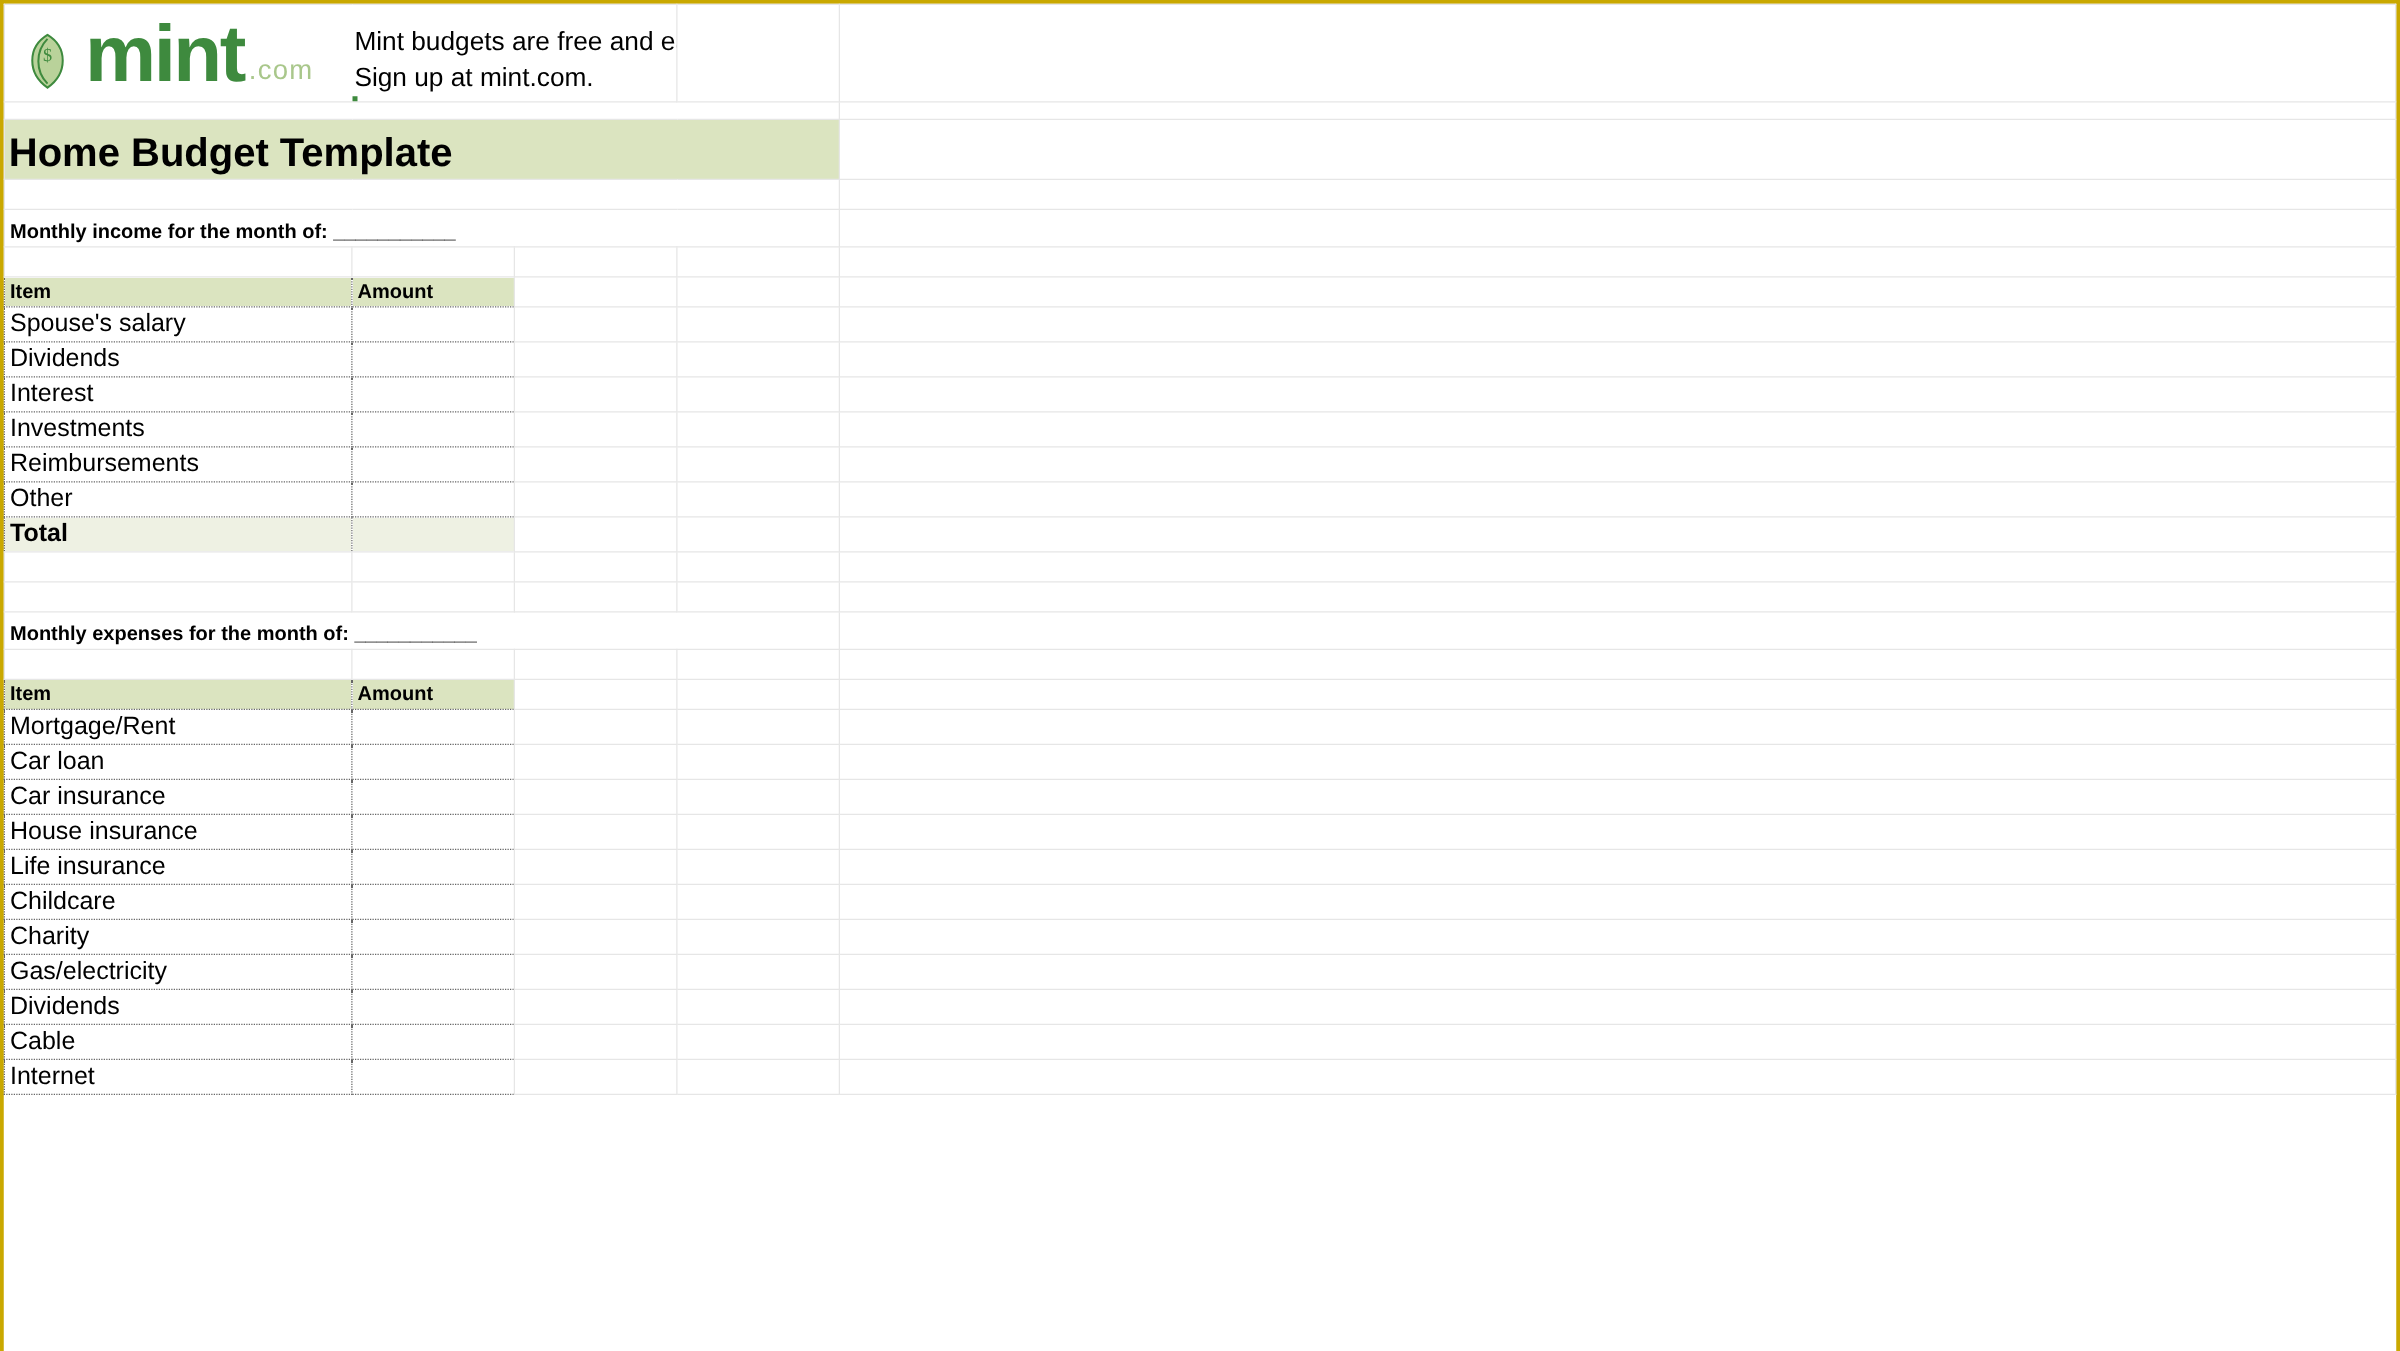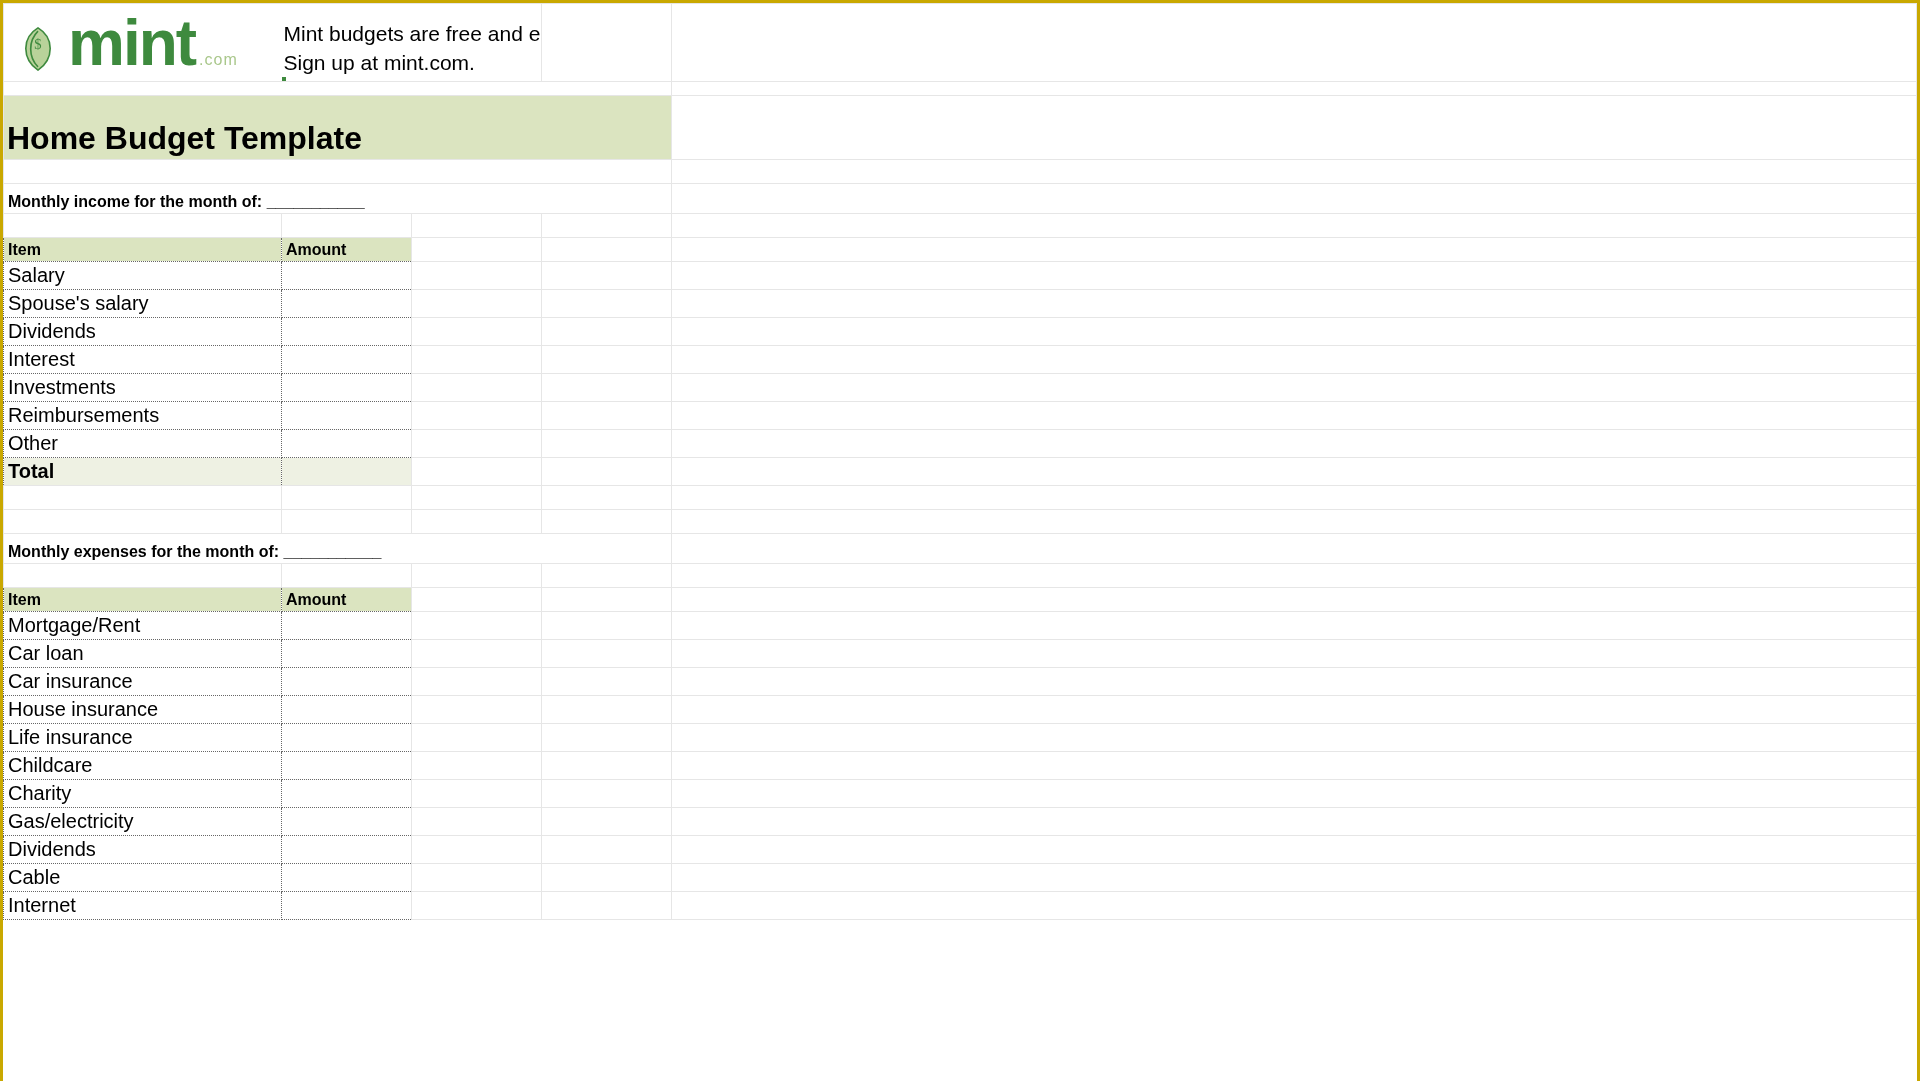--- a/index.html
+++ b/index.html
@@ -44,29 +44,29 @@
   .promo-cell { font-size: 21px; line-height:1.35; padding:6px 4px 4px 2px !important; border-left:none;}
   .logo-cell, .promo-cell { border-bottom:1px solid #3e8a3e; }
   .promo-cell { position:relative; }
   .sel-handle {
     position:absolute; left:-4px; bottom:-4px; width:8px; height:8px;
     background:#3e8a3e;
   }
   .logo-wrap { display:flex; align-items:flex-end; gap:4px; height:100%; padding-bottom:6px;}
   .leaf-icon { width:52px; height:52px; }
   .logo-text { font-size:64px; font-weight:bold; color:#3e8a3e; letter-spacing:-2px; line-height:1;}
-  .logo-ext  { font-size:16px; color:#a9c78b; letter-spacing:1px; padding-bottom:6px;}
+  .logo-ext  { font-size:22px; color:#a9c78b; letter-spacing:1px; padding-bottom:6px;}
 
   .spacer td { height:14px; }
 
   .title-band td.left5 {
     background:#dbe4c0;
     font-size:32px;
     font-weight:bold;
-    height:64px;
+    height:48px;
     padding-left:3px;
   }
 
   .section-head td.left5 {
     font-size:16px; font-weight:bold; height:30px;
   }
 
   .hdr td.col-a, .hdr td.col-b {
     background:#dbe4c0;
     font-weight:bold;
@@ -149,27 +149,20 @@
 
 <tr class="hdr dot-b">
   <td class="col-a">Item</td>
   <td class="col-b">Amount</td>
   <td></td>
           <td></td>
           <td></td>
 </tr>
 
 <tr class="dot-b">
-          <td class="col-a">Salary</td>
-          <td class="col-b"></td>
-          <td></td>
-          <td></td>
-          <td></td>
-        </tr>
-<tr class="dot-b">
           <td class="col-a">Spouse's salary</td>
           <td class="col-b"></td>
           <td></td>
           <td></td>
           <td></td>
         </tr>
 <tr class="dot-b">
           <td class="col-a">Dividends</td>
           <td class="col-b"></td>
           <td></td>

